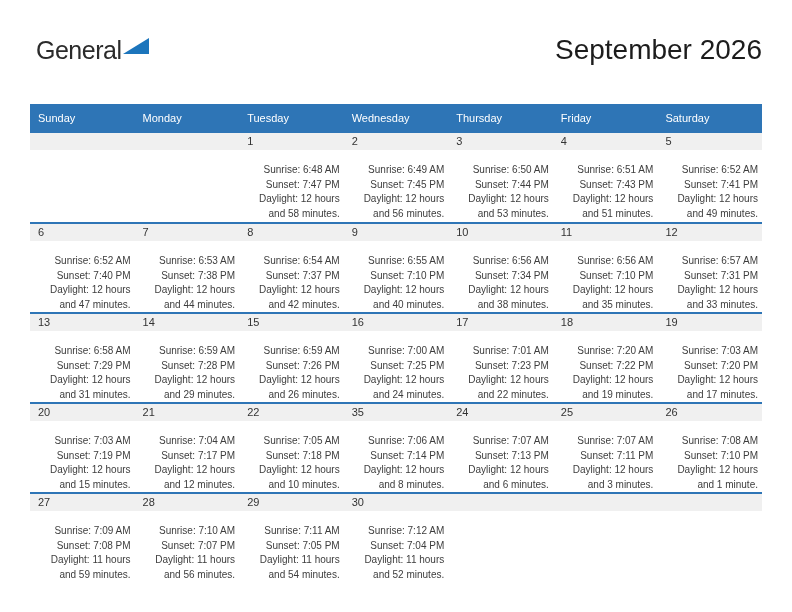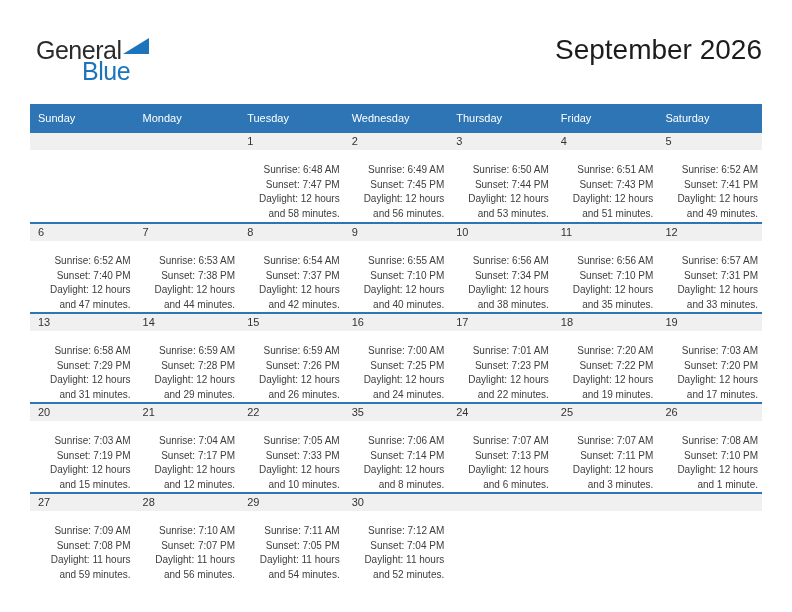--- a/index.html
+++ b/index.html
@@ -60,21 +60,20 @@
 </head>
 <body>
 
 <div class="page">
 
   <div class="logo">
     <div class="logo-line1">
       <span class="logo-general">General</span>
       <span class="logo-triangle"></span>
     </div>
-    <div class="logo-blue-word">Blue</div>
   </div>
 
   <div class="title-block">
     <div class="cal-title">September 2026</div>
   </div>
 
   <table class="calendar">
     <thead>
       <tr>
         <th>Sunday</th>
@@ -265,21 +264,21 @@
             <div class="details">
               <div>Sunrise: 7:04 AM</div>
               <div>Sunset: 7:17 PM</div>
               <div>Daylight: 12 hours and 12 minutes.</div>
             </div>
           </td>
           <td>
             <div class="strip">22</div>
             <div class="details">
               <div>Sunrise: 7:05 AM</div>
-              <div>Sunset: 7:33 PM</div>
+              <div>Sunset: 7:18 PM</div>
               <div>Daylight: 12 hours and 10 minutes.</div>
             </div>
           </td>
           <td>
             <div class="strip">35</div>
             <div class="details">
               <div>Sunrise: 7:06 AM</div>
               <div>Sunset: 7:14 PM</div>
               <div>Daylight: 12 hours and 8 minutes.</div>
             </div>

